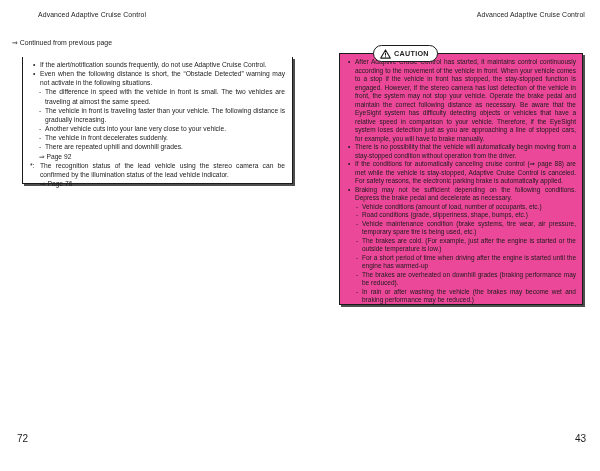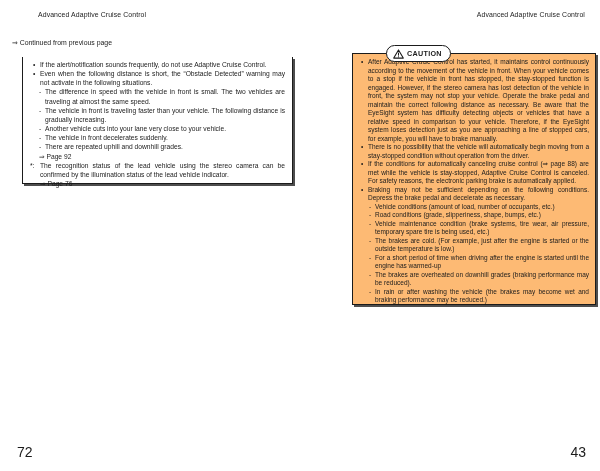--- a/index.html
+++ b/index.html
@@ -5,36 +5,36 @@
   html,body{margin:0;padding:0;background:#e8e8e8;}
   .sheet{
     position:relative;width:600px;height:471px;background:#ffffff;
     font-family:"Liberation Sans","DejaVu Sans",sans-serif;color:#1b1b1b;
     overflow:hidden;margin:0 auto;
   }
   .hdr{position:absolute;top:11px;font-size:6.9px;letter-spacing:.1px;white-space:nowrap;}
   .hdr-left{left:38px;}
   .hdr-right{right:15px;}
   .continued{position:absolute;top:39px;left:12px;font-size:6.9px;white-space:nowrap;}
-  .pgnum{position:absolute;top:444px;font-size:14px;}
+  .pgnum{position:absolute;top:433px;font-size:10px;}
   .pg-left{left:17px;}
   .pg-right{right:14px;}
 
   
   .cont-box{
     position:absolute;left:22px;top:57px;width:271px;height:127px;
     box-sizing:border-box;border:1.6px solid #1b1b1b;border-top:none;
     box-shadow:2px 2px 0 #4e4e4e;background:#fff;
     padding:3px 7px 0 10px;
   }
   
   .caution-box{
-    position:absolute;left:352px;top:53px;width:244px;height:252px;
+    position:absolute;left:339px;top:53px;width:244px;height:252px;
     box-sizing:border-box;border:1.4px solid #1b1b1b;
-    box-shadow:2px 2px 0 #4e4e4e;background:#fdba74;
+    box-shadow:2px 2px 0 #4e4e4e;background:#ec4899;
     padding:4px 6px 0 8px;
   }
   .caution-badge{
     position:absolute;left:33px;top:-9px;height:17px;z-index:2;
     display:flex;align-items:center;gap:3px;background:#fff;
     border:1.2px solid #1b1b1b;border-radius:9px;padding:0 8px 0 6px;
     box-sizing:border-box;
   }
   .caution-badge .lbl{font-size:7.2px;font-weight:bold;letter-spacing:.3px;line-height:1;}
   .warn-ico{display:block;}

